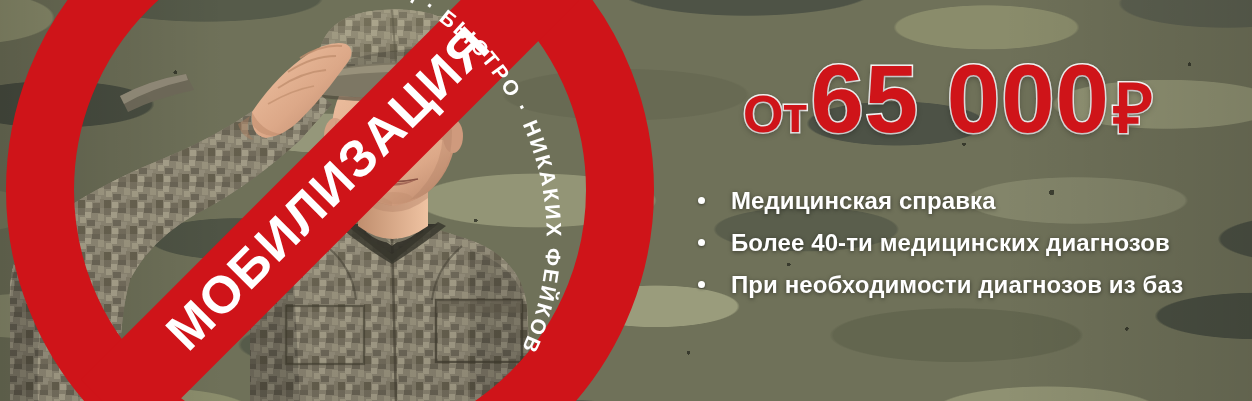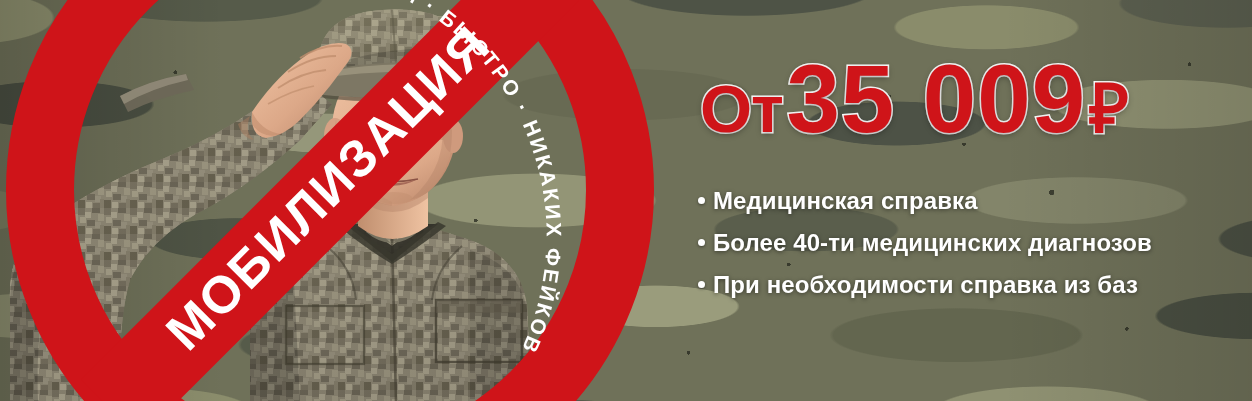--- a/index.html
+++ b/index.html
@@ -92,33 +92,33 @@
     left: 10px; top: 44px;
     white-space: nowrap;
     font-weight: 700;
     font-style: normal;
     color: #cf1419;
     letter-spacing: -1px;
     -webkit-text-stroke: 3px #ffffff;
     paint-order: stroke fill;
     text-shadow: 0 2px 6px rgba(0,0,0,.35);
   }
-  .price .pfx { font-size: 67px; }
+  .price .pfx { font-size: 52px; margin-left: 43px; }
   .price .amt { font-size: 96px; letter-spacing: 1px; }
   .price .cur { font-size: 68px; }
 
   .bullets {
     position: absolute;
     left: 8px; top: 186px;
     width: 554px;
   }
   .bullet {
     display: flex;
     align-items: baseline;
-    gap: 8px;
+    gap: 26px;
     height: 42px;
   }
   .bullet .dot {
     display: inline-block;
     width: 7px; height: 7px;
     border-radius: 50%;
     background: #ffffff;
     flex: 0 0 auto;
     position: relative;
     top: -5px;
@@ -323,33 +323,33 @@
       <text fill="#ffffff" font-family="Liberation Sans, sans-serif" font-size="21" font-weight="700" letter-spacing="2.6">
         <textPath href="#ringpath" startOffset="11%">БЕЗ ПОСЕЩЕНИЙ  ·  БЫСТРО  ·  НИКАКИХ ФЕЙКОВ</textPath>
       </text>
     </svg>
   </div>
 
   <div class="right-block">
 
     <div class="price">
       <span class="pfx">От</span>
-      <span class="amt">35 009</span>
+      <span class="amt">65 000</span>
       <span class="cur">₽</span>
     </div>
 
     <div class="bullets">
       <div class="bullet">
         <span class="dot"></span>
         <span class="btext">Медицинская справка</span>
       </div>
       <div class="bullet">
         <span class="dot"></span>
         <span class="btext">Более 40-ти медицинских диагнозов</span>
       </div>
       <div class="bullet">
         <span class="dot"></span>
-        <span class="btext">При необходимости справка из баз</span>
+        <span class="btext">При необходимости диагнозов из баз</span>
       </div>
     </div>
 
   </div>
 </div>
 
 </body></html>

